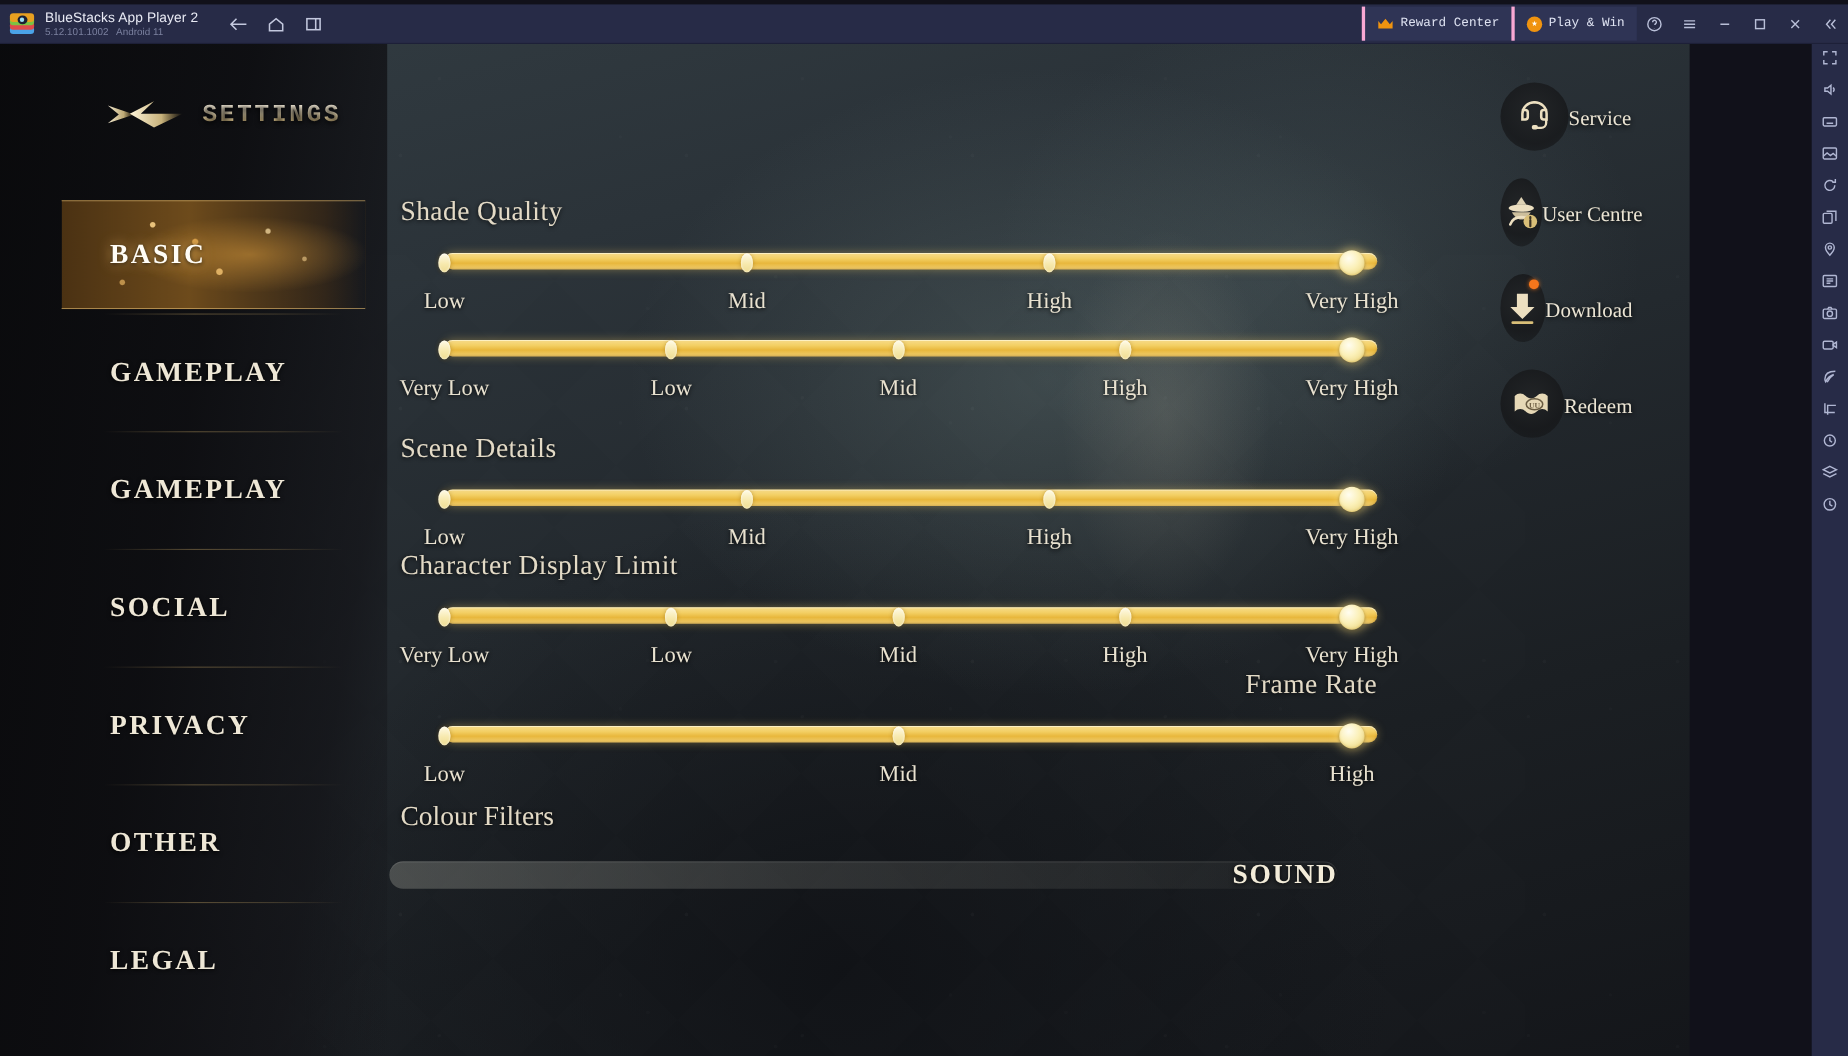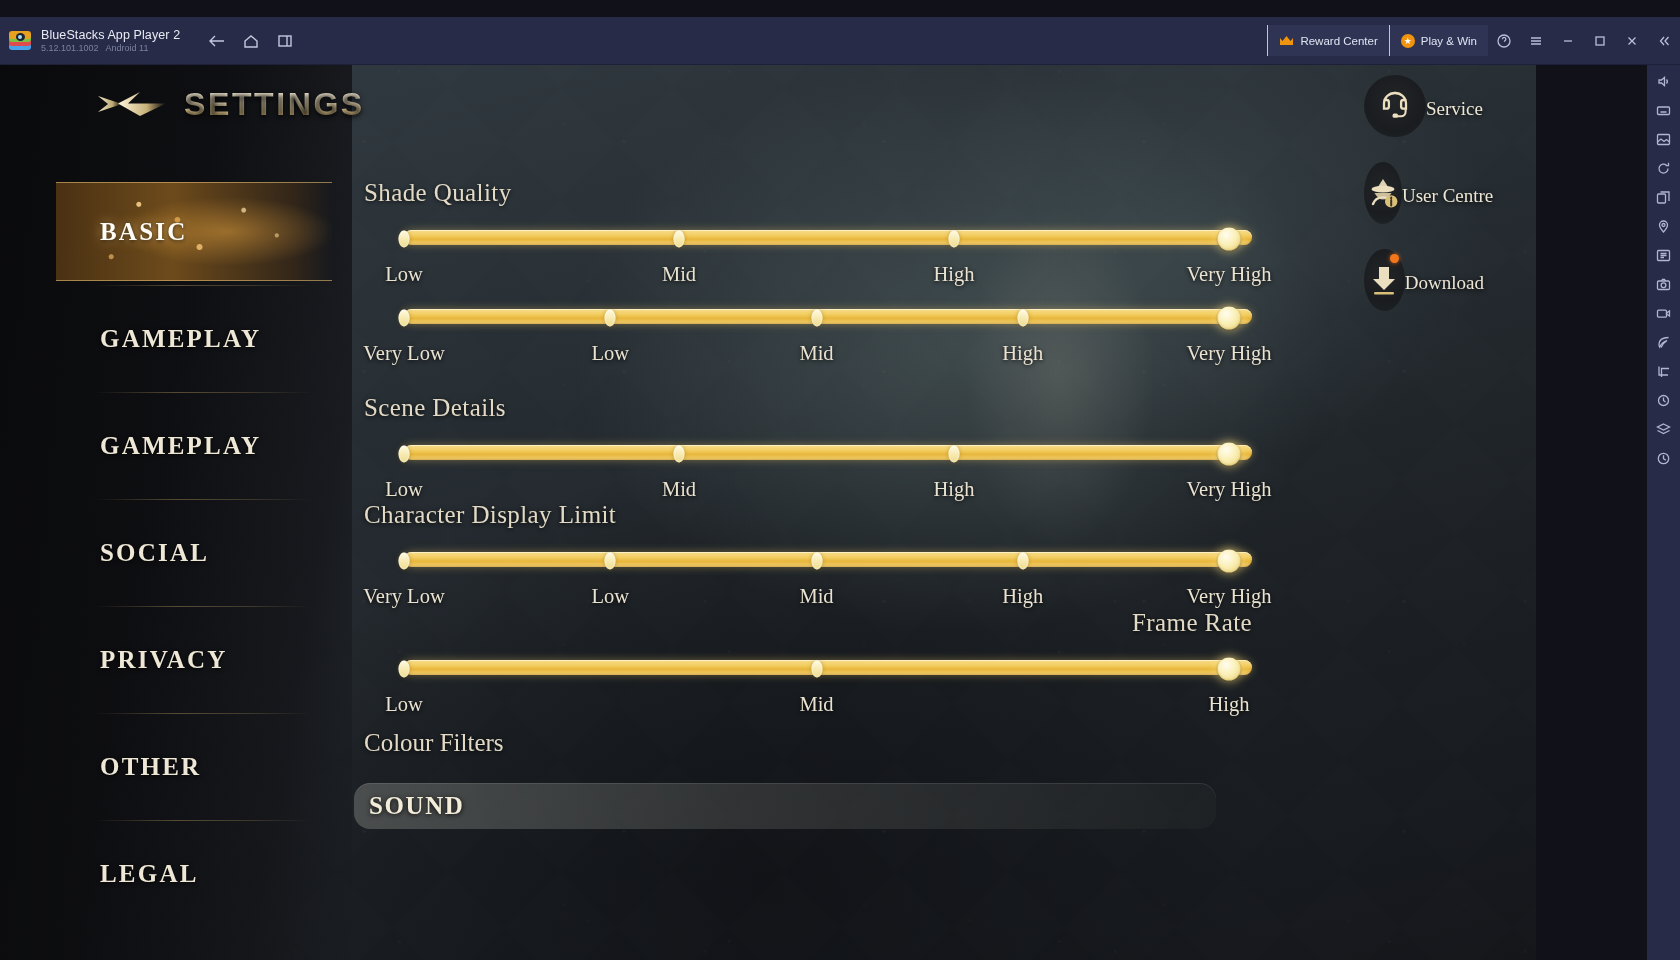--- a/index.html
+++ b/index.html
@@ -5,22 +5,22 @@
   * { box-sizing: border-box; margin: 0; padding: 0; }
   html, body {
     width: 1680px; height: 960px;
     overflow: hidden;
     background: #11111a;
     font-family: "Liberation Sans", sans-serif;
   }
 
   
   .titlebar {
-    position: absolute; top: 17px; left: 0;
-    width: 1680px; height: 48px;
+    position: absolute; top: 4px; left: 0;
+    width: 1680px; height: 36px;
     background: #272b47;
     display: flex; align-items: center;
     border-bottom: 1px solid #1d2038;
     z-index: 50;
   }
   .bs-logo {
     width: 22px; height: 22px; margin-left: 9px; margin-right: 10px;
     position: relative; flex: none;
   }
   .bs-logo i {
@@ -45,21 +45,22 @@
   .nav-icons { display: flex; align-items: center; margin-left: 22px; gap: 4px; }
   .nav-btn {
     width: 30px; height: 26px; display: flex; align-items: center; justify-content: center;
     cursor: pointer; border-radius: 3px;
   }
   .nav-btn svg { stroke: #c3c8de; fill: none; stroke-width: 1.4; }
   .tb-right { margin-left: auto; display: flex; align-items: center; height: 31px; }
   .promo {
     display: flex; align-items: center; gap: 6px; height: 31px;
     padding: 0 11px; background: #2f3455; cursor: pointer;
-    border-left: 1px solid #f9a8d4;
+    border-left: 3px solid #f9a8d4;
+    font-family: Liberation Mono, monospace;
   }
   .promo-label { color: #dfe3f2; font-size: 11.5px; }
   .crown {
     width: 15px; height: 11px; position: relative; flex: none;
   }
   .crown svg { display: block; }
   .badge-ico {
     width: 14px; height: 14px; border-radius: 50%;
     background: #f0930f; display: flex; align-items: center; justify-content: center;
     flex: none; font-size: 9px; color: #fff;
@@ -128,22 +129,22 @@
     z-index: 4;
   }
 
   
   .settings-head {
     position: absolute; left: 88px; top: 52px; z-index: 12;
     display: flex; align-items: center; gap: 14px; cursor: pointer;
   }
   .back-arrow { width: 82px; height: 42px; flex: none; }
   .settings-title {
-    font-family: Liberation Sans, sans-serif;
-    font-size: 32px; font-weight: bold; letter-spacing: 2.6px;
+    font-family: Liberation Mono, monospace;
+    font-size: 22px; font-weight: bold; letter-spacing: 2.6px;
     color: #f5ecd6;
     background: linear-gradient(180deg, #fffaf0 0%, #f2e3c0 42%, #c9a556 100%);
     -webkit-background-clip: text; background-clip: text;
     -webkit-text-fill-color: transparent;
     text-shadow: 0 2px 5px rgba(0,0,0,.85);
     font-variant: small-caps;
   }
 
   
   .nav-list { position: absolute; left: 56px; top: 147px; width: 278px; z-index: 12; }
@@ -248,25 +249,26 @@
     font-size: 23px; color: #f2ece0; letter-spacing: .4px;
     text-shadow: 0 1px 3px rgba(0,0,0,.7);
   }
   .dd-caret {
     width: 38px; display: flex; align-items: center; justify-content: center;
   }
   .dd-caret svg { fill: #e9c05c; }
 
   
   .section-bar {
-    position: absolute; left: 2px; top: 752px; width: 862px; height: 46px;
+    position: absolute; left: 2px; top: 752px; width: 862px; height: 25px;
     background: linear-gradient(90deg, rgba(130,132,126,.46) 0%, rgba(110,112,108,.34) 40%, rgba(94,96,92,.22) 78%, rgba(80,82,78,.10) 100%);
     border-radius: 16px;
     display: flex; align-items: center; cursor: pointer;
     box-shadow: inset 0 1px 0 rgba(255,255,255,.10);
+    justify-content: flex-end;
   }
   .section-title {
     margin-left: 15px;
     font-family: "Liberation Serif", serif;
     font-size: 25px; font-weight: bold; letter-spacing: 1.6px;
     font-variant: small-caps;
     color: #f3ecd9;
     text-shadow: 0 1px 5px rgba(0,0,0,.9);
   }
 
@@ -551,20 +553,30 @@
       <span class="grail-circle">
         <svg width="34" height="34" viewBox="0 0 34 34">
           <path d="M12 4h10v12h6l-11 11L6 16h6z" fill="#ecdfc0"></path>
           <rect x="7" y="29" width="20" height="2.6" rx="1.3" fill="#d9bf78"></rect>
         </svg>
         <span class="dot-badge"></span>
       </span>
       <span class="grail-label">Download</span>
     </div>
 
+    <div class="grail-item">
+      <span class="grail-circle">
+        <svg width="38" height="30" viewBox="0 0 38 30">
+          <path d="M3 8c3-3 7-3 10 0s7 3 10 0 7-3 10 0v14c-3-3-7-3-10 0s-7 3-10 0-7-3-10 0z" fill="#e6d8b6"></path>
+          <ellipse cx="21" cy="15.5" rx="7.5" ry="5" fill="none" stroke="#6a5c42" stroke-width="1.4"></ellipse>
+          <text x="21" y="18.6" font-family="Liberation Serif, serif" font-size="7" font-weight="bold" fill="#6a5c42" text-anchor="middle">UU</text>
+        </svg>
+      </span>
+      <span class="grail-label">Redeem</span>
+    </div>
   </div>
 </div>
 
 <div class="bs-rail">
   <div class="rail-btn">
     <svg width="15" height="15" viewBox="0 0 15 15">
         <path d="M2 5.5V2h3.5M9.5 2H13v3.5M13 9.5V13H9.5M5.5 13H2V9.5"></path>
       </svg>
   </div>
   <div class="rail-btn">

